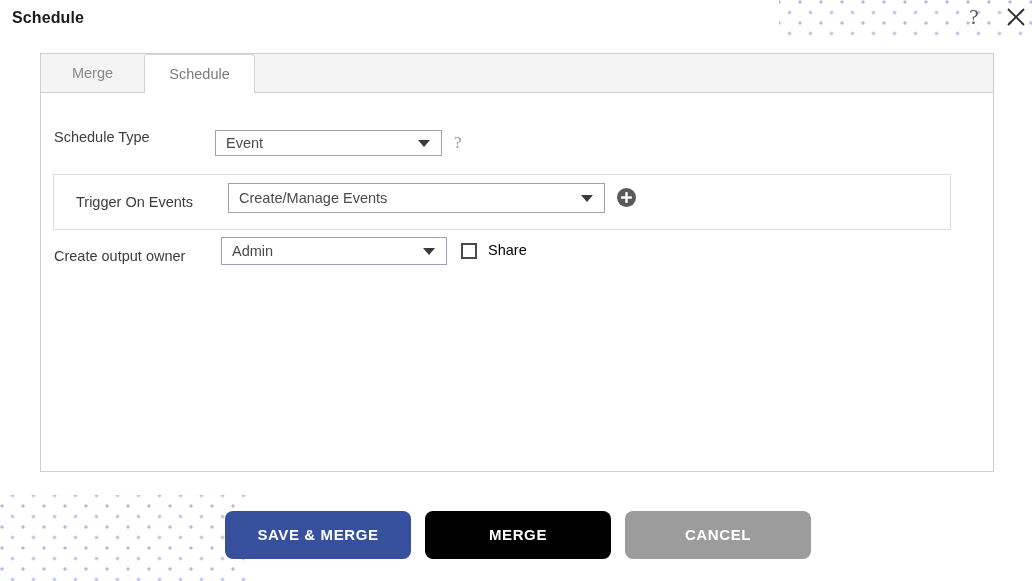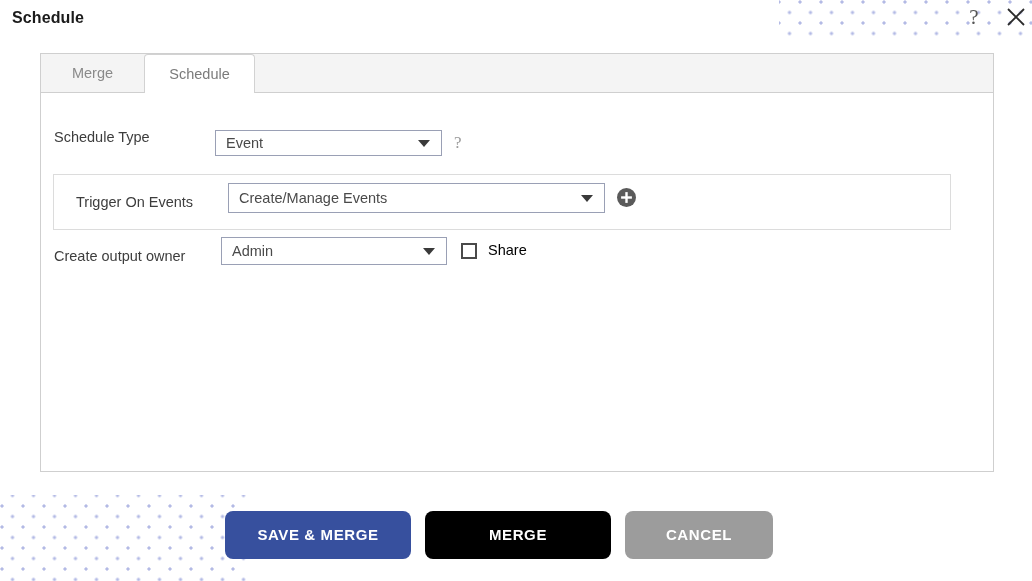--- a/index.html
+++ b/index.html
@@ -242,21 +242,21 @@
     font-size: 15px;
     font-weight: bold;
     letter-spacing: 0.6px;
     color: #ffffff;
     border-radius: 8px;
     cursor: pointer;
     user-select: none;
   }
   #btn-save-merge { left: 225px; width: 186px; background: #37509e; }
   #btn-merge      { left: 425px; width: 186px; background: #000000; }
-  #btn-cancel     { left: 625px; width: 148px; background: #9c9c9c; }
+  #btn-cancel     { left: 625px; width: 186px; background: #9c9c9c; }
 </style>
 </head>
 <body>
 
 <div id="dot-bg"></div>
 <div id="bg-mask-top"></div>
 <div id="bg-mask-mid"></div>
 <div id="bg-mask-bottom-right"></div>
 
 <div id="window-header">

